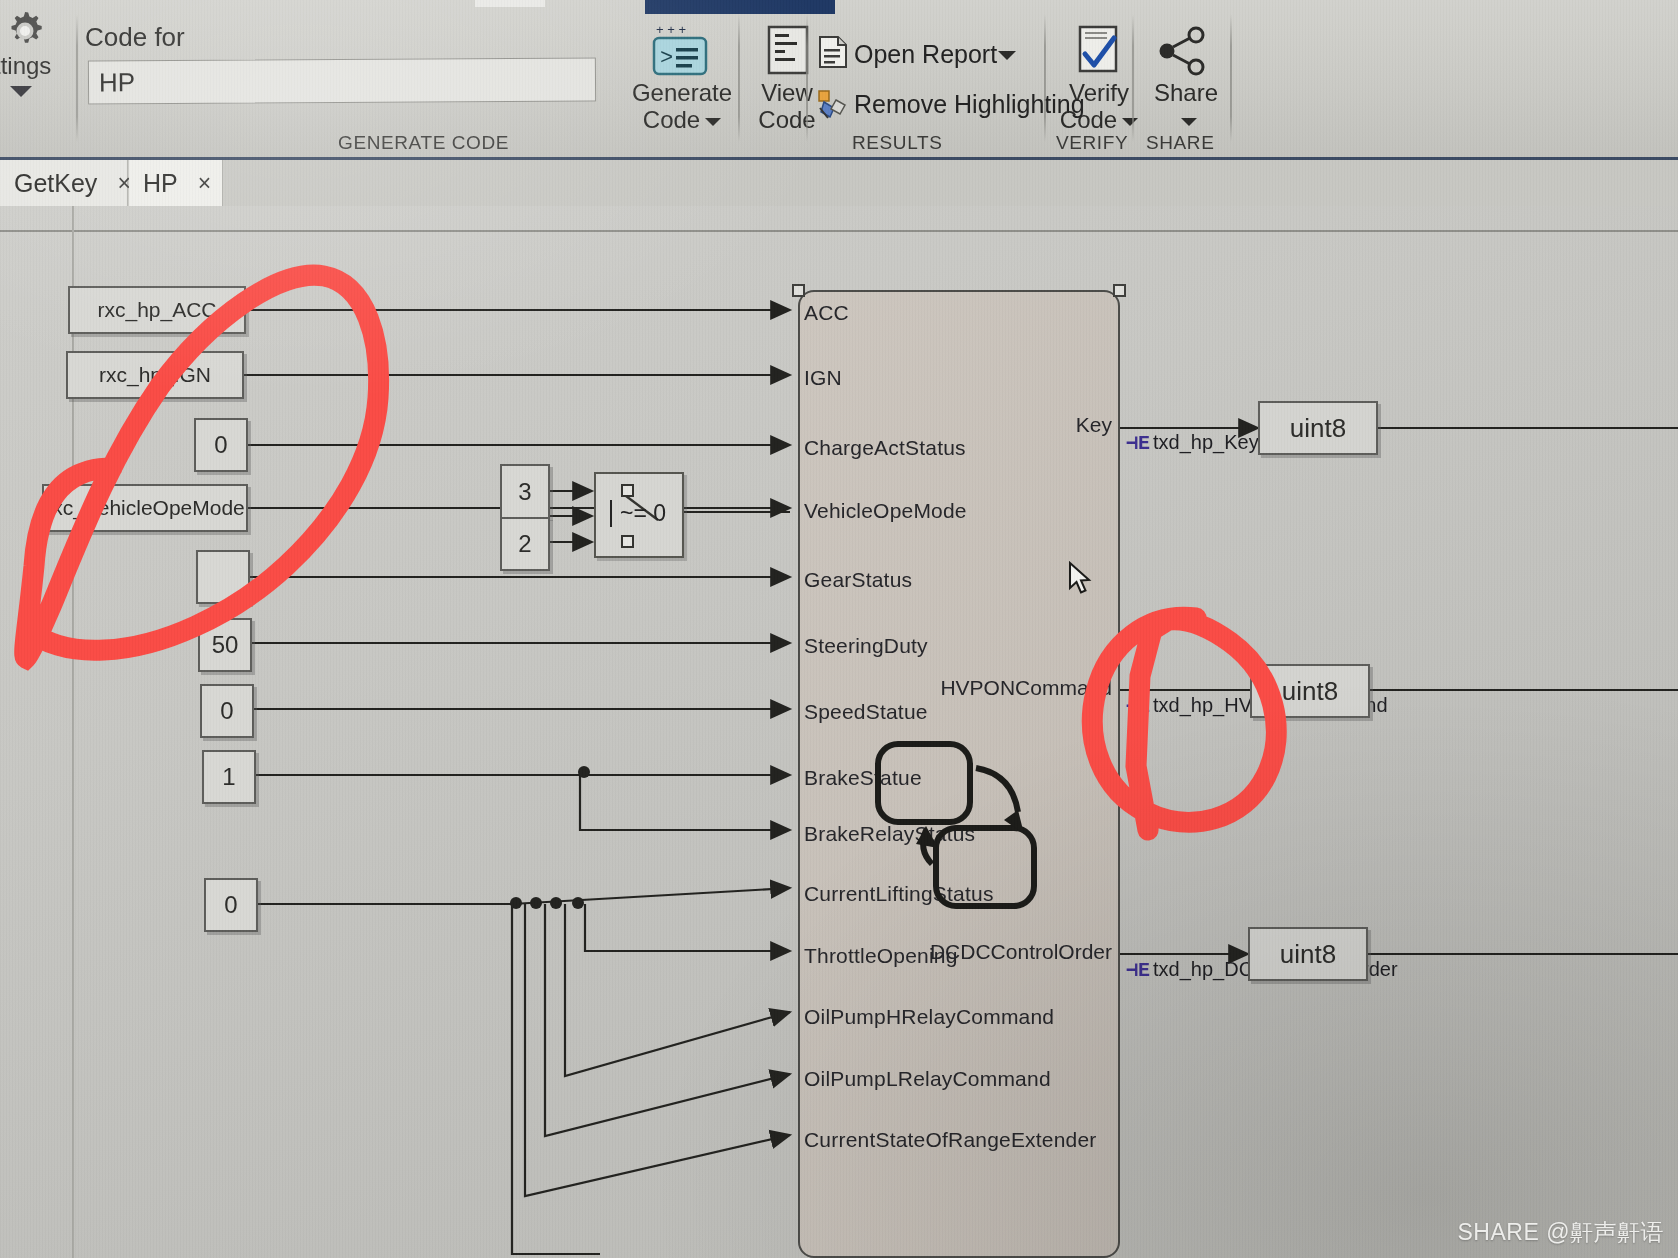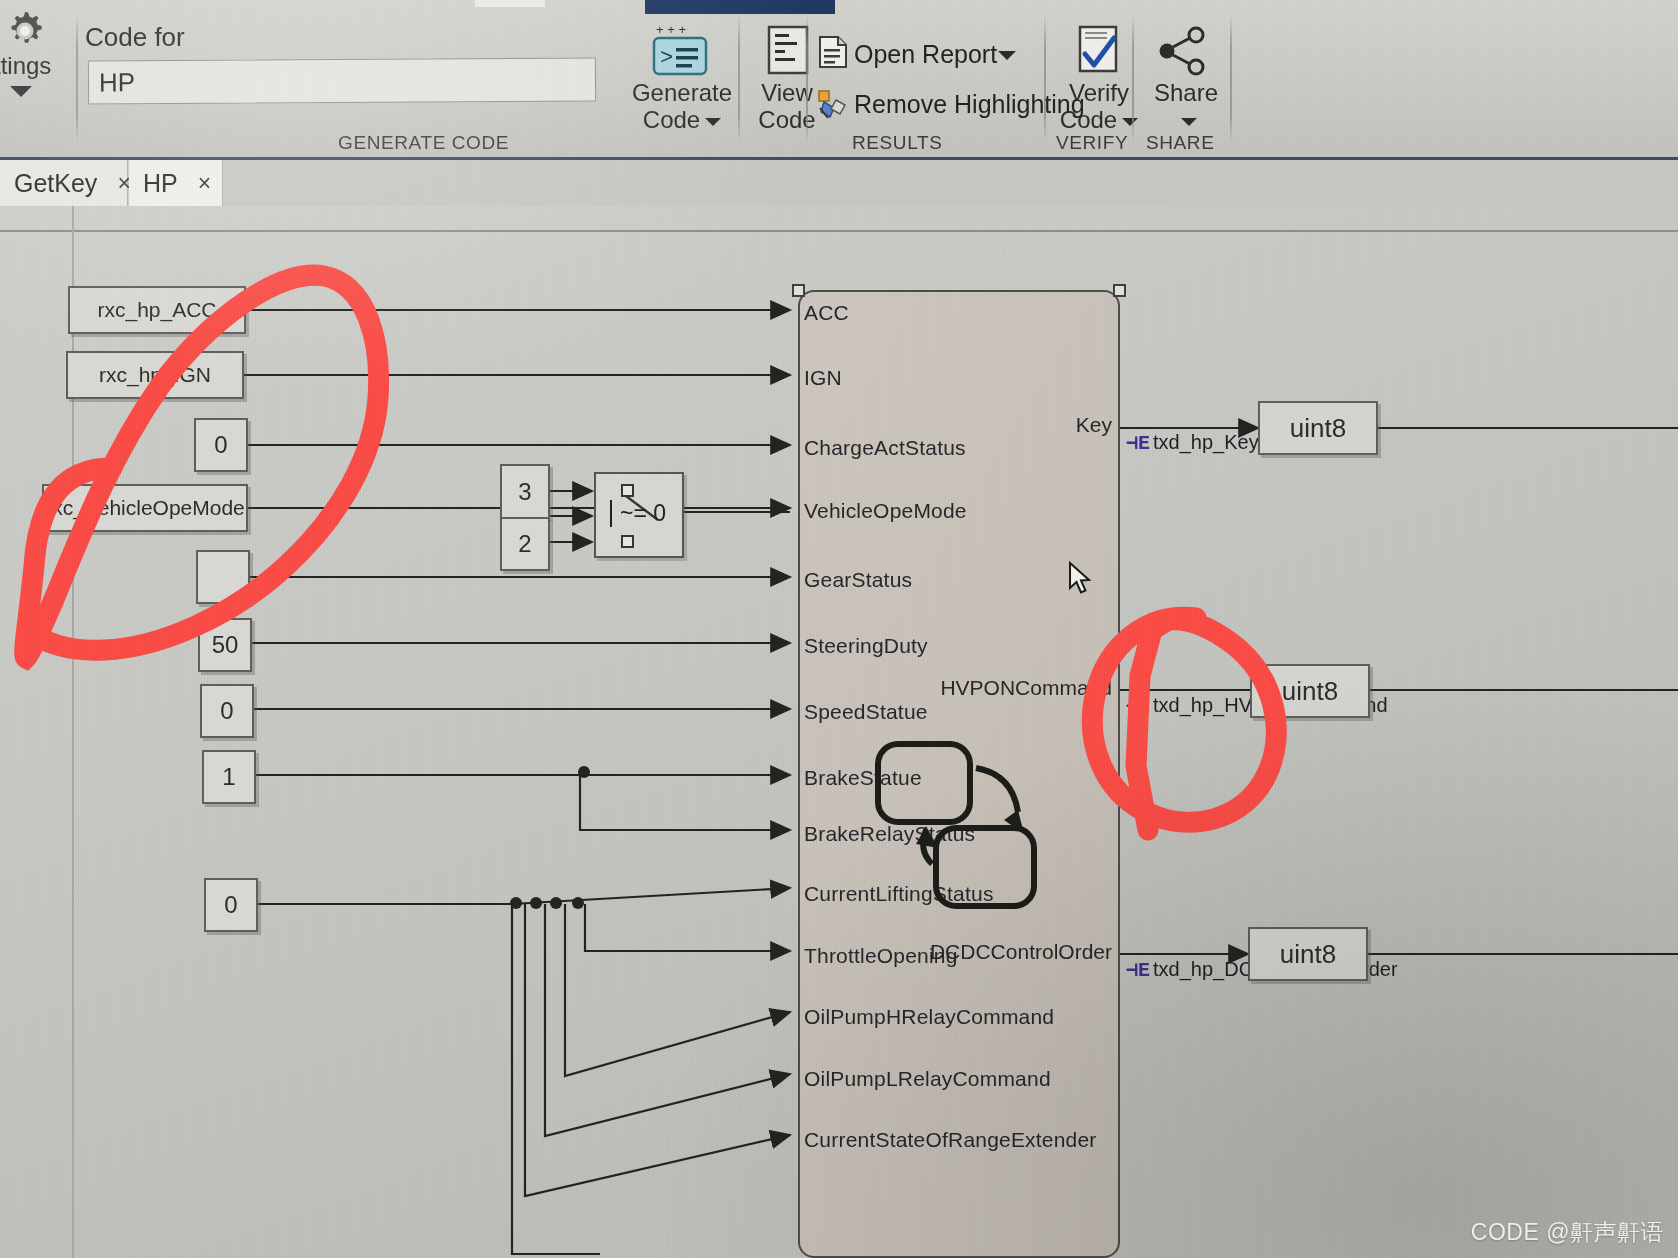--- a/index.html
+++ b/index.html
@@ -545,14 +545,14 @@
                  C 1208,420 1186,412 1168,414
                  L 1152,424 L 1140,470 L 1136,560 L 1148,624"></path>
       </g>
     </svg>
 
   </div>
 
   <div class="scanlines"></div>
   <div class="glare"></div>
 
-  <div class="watermark">CODE @鼾声鼾语</div>
+  <div class="watermark">SHARE @鼾声鼾语</div>
 </div>
 
 </body></html>

